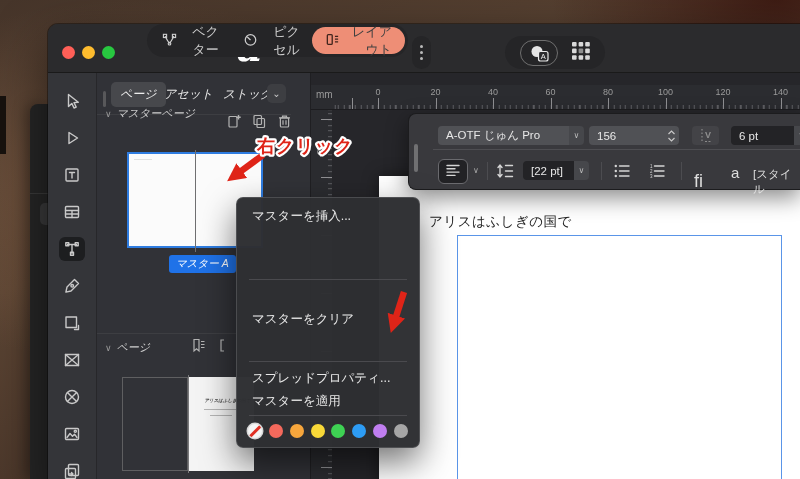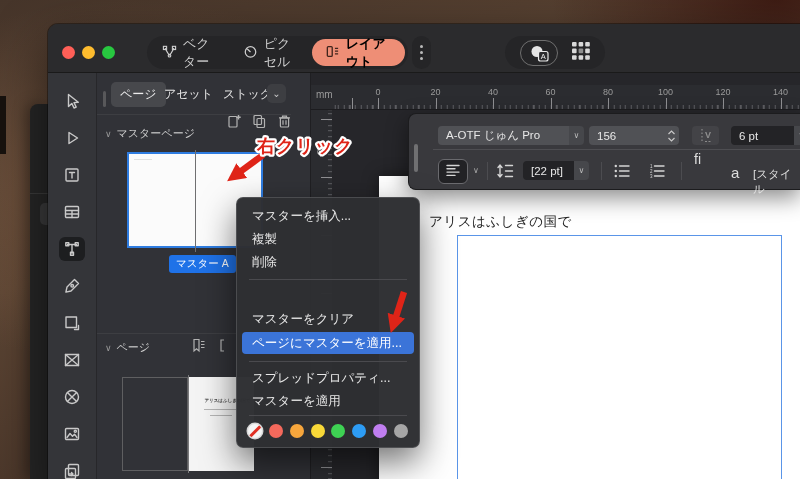--- a/index.html
+++ b/index.html
@@ -25,41 +25,41 @@
   
   #window { left:48px; top:24px; width:760px; height:465px; background:#313237;
     border-radius:10px 0 0 0; box-shadow:0 18px 50px rgba(0,0,0,.55), 0 0 0 1px rgba(0,0,0,.35); }
   #titlebar { position:absolute; left:0; top:0; right:0; height:49px; background:#2b2b2d;
     border-radius:10px 0 0 0; border-bottom:1px solid #1a1a1a; }
   .tl { position:absolute; top:22px; width:13px; height:13px; border-radius:50%; }
   #tl-close{ left:14px; background:#ff5f57;} #tl-min{ left:34px; background:#febc2e;} #tl-max{ left:54px; background:#28c840;}
   #app-logo { position:absolute; left:180px; top:1px; width:46px; height:47px; color:#fff;
     font-family:"DejaVu Serif","Liberation Serif",serif; font-style:italic; font-weight:bold;
     font-size:42px; line-height:44px; text-align:center; transform:skewX(-6deg); }
-  #persona-group { position:absolute; left:99px; top:12px; height:33px; width:261px; background:#252527;
-    border-radius:17px; display:flex; align-items:center; padding:0 3px; }
+  #persona-group { position:absolute; left:99px; top:0; height:33px; width:261px; background:#252527;
+    border-radius:17px; display:flex; align-items:center; padding:0 3px;text-align:right; }
   .persona { display:flex; align-items:center; gap:6px; color:#cfcfcf; font-size:13px; padding:0 12px; height:27px; }
-  .persona.active { background:#ee8e76; border-radius:14px; color:#000000; font-weight:bold; padding:0 13px; }
+  .persona.active { background:#ee8e76; border-radius:14px; color:#404040; font-weight:normal; padding:0 13px; }
   #dots-btn { position:absolute; left:364px; top:12px; width:19px; height:33px; background:#252527; border-radius:10px;
     display:flex; flex-direction:column; align-items:center; justify-content:center; gap:3px; }
   #dots-btn i { width:3px; height:3px; border-radius:50%; background:#b9b9b9; }
   #right-group { position:absolute; left:457px; top:12px; width:100px; height:33px; background:#252527; border-radius:17px;
     display:flex; align-items:center; justify-content:space-evenly; }
   #preview-btn { width:38px; height:26px; border:1px solid #6f6f6f; border-radius:14px;
     display:flex; align-items:center; justify-content:center; }
 
   
   #tools { left:48px; top:73px; width:49px; height:406px; background:#343539; border-right:1px solid #27272a;
     display:flex; flex-direction:column; align-items:center; padding-top:16px; gap:13px; }
   .tool { width:26px; height:24px; display:flex; align-items:center; justify-content:center; flex:0 0 auto; }
   .tool.sel { background:#1d1e20; border-radius:6px; }
   .tool svg { stroke:#c9c9c9; fill:none; stroke-width:1.4; stroke-linecap:round; stroke-linejoin:round; }
 
   
-  #panel { left:97px; top:73px; width:194px; height:406px; background:#313237; }
+  #panel { left:97px; top:73px; width:194px; height:406px; background:#313237;font-style:italic; }
   #tab-handle { position:absolute; left:6px; top:18px; width:3px; height:16px; background:#58585a; border-radius:2px; }
   .tab { position:absolute; top:13px; font-size:12px; color:#e5e5e5; }
   .tab.sel { background:#47484c; border-radius:5px; padding:4px 9px; color:#ececec; top:9px; }
   #tab-pages{ left:14px; } #tab-assets{ left:67px; } #tab-stock{ left:126px; }
   #tab-chevron { position:absolute; left:170px; top:11px; width:19px; height:19px; background:#3d3e42;
     border-radius:5px; color:#c9c9c9; font-size:10px; text-align:center; line-height:19px; }
   .hdiv { position:absolute; left:0; right:0; height:1px; background:#3d3e42; }
   .sect-head { position:absolute; left:8px; font-size:11px; color:#cfcfcf; }
   .sect-head .chev { color:#9a9a9a; font-size:9px; margin-right:5px; }
   .mini-ic { position:absolute; top:41px; }
@@ -296,21 +296,21 @@
   </div>
 
   <div class="abs" id="panel">
     <div id="tab-handle"></div>
     <div class="tab sel" id="tab-pages">ページ</div>
     <div class="tab" id="tab-assets">アセット</div>
     <div class="tab" id="tab-stock">ストック</div>
     <div id="tab-chevron">⌄</div>
     <div class="hdiv" style="top:41px"></div>
 
-    <div class="sect-head" style="top:53px">
+    <div class="sect-head" style="top:33px">
       <span class="chev">∨</span><span>マスターページ</span>
     </div>
     <div class="mini-ic" style="left:130px">
       <svg width="15" height="15" viewBox="0 0 15 15">
           <rect x="2" y="2.5" width="8" height="10.5" rx="1"></rect>
           <path d="M11.5 1 V5.5 M9.3 3.2 H13.7" stroke-width="1.4"></path>
         </svg>
     </div>
     <div class="mini-ic" style="left:155px">
       <svg width="15" height="15" viewBox="0 0 15 15">
@@ -439,32 +439,29 @@
     </span>
     <span class="tt-ic" style="position:absolute;left:240px;top:50px">
       <svg width="16" height="14" viewBox="0 0 16 14">
           <text x="1" y="4" font-size="4.5" fill="#d5d5d5" stroke="none" font-family="Liberation Sans,sans-serif">1</text>
           <text x="1" y="9" font-size="4.5" fill="#d5d5d5" stroke="none" font-family="Liberation Sans,sans-serif">2</text>
           <text x="1" y="14" font-size="4.5" fill="#d5d5d5" stroke="none" font-family="Liberation Sans,sans-serif">3</text>
           <path d="M5.5 2 H15 M5.5 7 H15 M5.5 12 H15"></path>
         </svg>
     </span>
     <div class="tt-sep" style="left:272px"></div>
-    <span class="tt-txt" style="left:285px;top:37px;font-size:14px">fi</span>
+    <span class="tt-txt" style="left:285px;top:57px;font-size:18px">fi</span>
     <span class="tt-txt" style="left:322px;top:50px;font-size:15px">a</span>
     <span class="tt-txt" style="left:344px;top:53px;font-size:11.5px">[スタイル</span>
   </div>
 
   <div class="abs" id="context-menu">
     <div class="mi" style="top:7px">マスターを挿入...</div>
-    <div class="mi" style="top:30px">複製</div>
-    <div class="mi" style="top:53px">削除</div>
     <div class="msep" style="top:81px"></div>
     <div class="mi" style="top:110px">マスターをクリア</div>
-    <div class="mi hl" style="top:134px">ページにマスターを適用...</div>
     <div class="msep" style="top:163px"></div>
     <div class="mi" style="top:169px">スプレッドプロパティ...</div>
     <div class="mi" style="top:192px">マスターを適用</div>
     <div class="msep" style="top:217px"></div>
     <div id="swatch-row">
       <span class="swatch none"></span>
       <span class="swatch" style="background: rgb(244, 105, 92);"></span>
       <span class="swatch" style="background: rgb(246, 166, 60);"></span>
       <span class="swatch" style="background: rgb(248, 216, 56);"></span>
       <span class="swatch" style="background: rgb(62, 209, 83);"></span>

